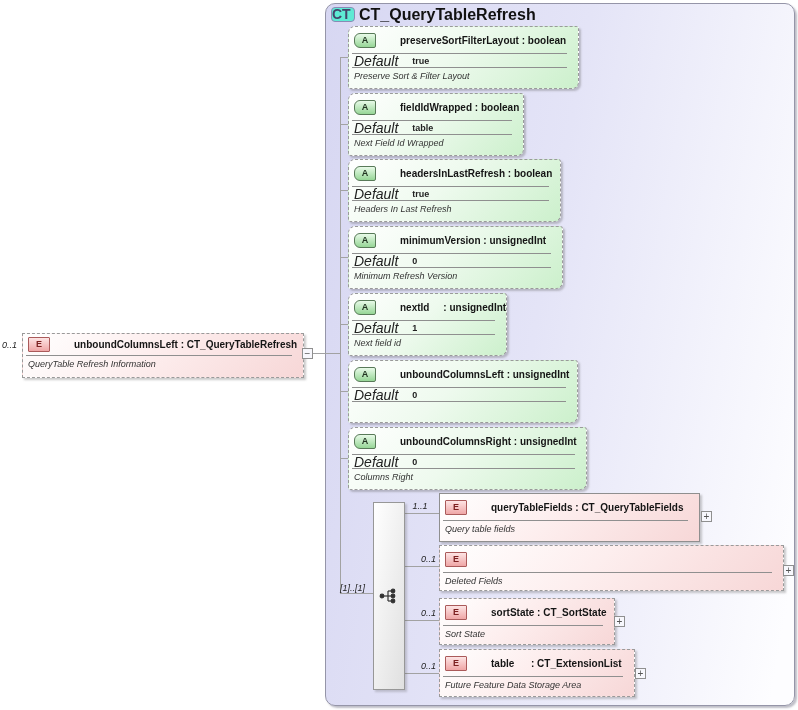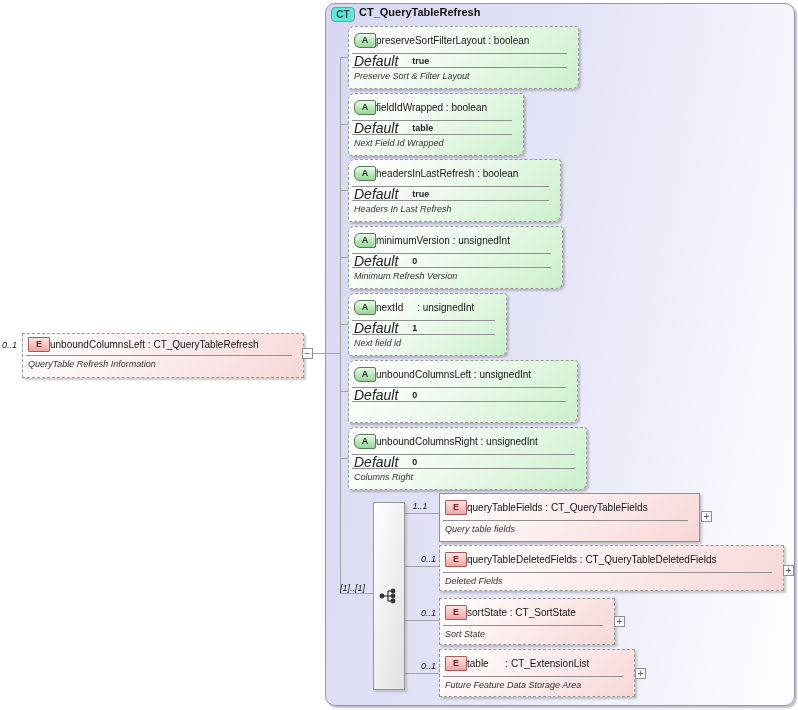--- a/index.html
+++ b/index.html
@@ -11,41 +11,41 @@
   .hl{height:1px;}
   .vl{width:1px;}
 
   
   .ct-container{position:absolute;left:325px;top:3px;width:468px;height:701px;
     border:1px solid #9595a8;border-radius:10px;
     background:linear-gradient(100deg,#d7d7f2 0%,#e4e4f7 45%,#fdfdff 96%);
     box-shadow:2px 2px 2px rgba(110,110,130,.45);z-index:0;}
   .ct-badge{position:absolute;left:331px;top:7px;width:22px;height:13px;
     border:1px solid #8a8ab5;border-radius:4px;background:#5eead4;color:#44446a;
-    font-size:10px;font-weight:bold;text-align:center;line-height:13px;z-index:2;}
-  .ct-title{position:absolute;left:359px;top:6px;font-size:11px;font-weight:bold;
+    font-size:14px;font-weight:bold;line-height:13px;z-index:2;}
+  .ct-title{position:absolute;left:359px;top:6px;font-size:16px;font-weight:bold;
     color:#111;z-index:2;white-space:pre;}
 
   
   .box{position:absolute;z-index:2;box-shadow:2px 2px 2px rgba(80,80,80,.30);}
   .box.dashed{border:1px dashed #9a9a9a;}
   .box.solid{border:1px solid #8f8f8f;}
   .attr{background:linear-gradient(135deg,#ffffff 0%,#eefaee 45%,#ccf0cc 100%);
     border-radius:7px 3px 7px 3px;}
   .elem{background:linear-gradient(135deg,#ffffff 0%,#fdeeee 45%,#f7d7d7 100%);}
   .bh{display:flex;align-items:center;height:26px;padding-left:5px;overflow:hidden;}
   .root-elem .bh{height:21px;}
   .badge-a{flex:0 0 auto;width:20px;height:13px;border:1px solid #587a58;
     border-radius:6px 2px 2px 6px;color:#223522;font-size:9px;font-weight:bold;
     text-align:center;line-height:13px;
     background:linear-gradient(180deg,#e8fae8 0%,#96d696 100%);}
   .badge-e{flex:0 0 auto;width:20px;height:13px;border:1px solid #aa5a5a;
     border-radius:1px;color:#7c2020;font-size:9px;font-weight:bold;text-align:center;
     line-height:13px;background:linear-gradient(180deg,#fde4e4 0%,#efa6a6 100%);}
-  .bt{margin-left:0;font-size:10px;font-weight:normal;color:#151515;white-space:pre;}
+  .bt{margin-left:24px;font-size:10px;font-weight:bold;color:#151515;white-space:pre;}
   .sepline{border-top:1px solid #8f8f8f;margin:0 11px 0 3px;}
   .defrow{height:13px;display:flex;align-items:center;padding-left:5px;}
   .deflbl{font-size:14px;font-style:italic;color:#222;}
   .defval{font-size:9px;font-weight:bold;color:#222;margin-left:14px;}
   .bdesc{font-size:9px;font-style:italic;color:#333;padding:3px 4px 0 5px;
     white-space:pre;}
 
   
   .a0{left:348px;top:26px;width:229px;height:61px;}
   .a1{left:348px;top:93px;width:174px;height:61px;}
@@ -247,21 +247,20 @@
         <span class="bt">queryTableFields : CT_QueryTableFields</span>
       </div>
     <div class="sepline"></div>
     <div class="bdesc">Query table fields</div>
   </div>
   <div class="toggle p0">+</div>
 
   <div class="box elem dashed e1">
     <div class="bh">
         <span class="badge-e">E</span>
-        <span class="bt">queryTableDeletedFields : CT_QueryTableDeletedFields</span>
       </div>
     <div class="sepline"></div>
     <div class="bdesc">Deleted Fields</div>
   </div>
   <div class="toggle p1">+</div>
 
   <div class="box elem dashed e2">
     <div class="bh">
         <span class="badge-e">E</span>
         <span class="bt">sortState : CT_SortState</span>

